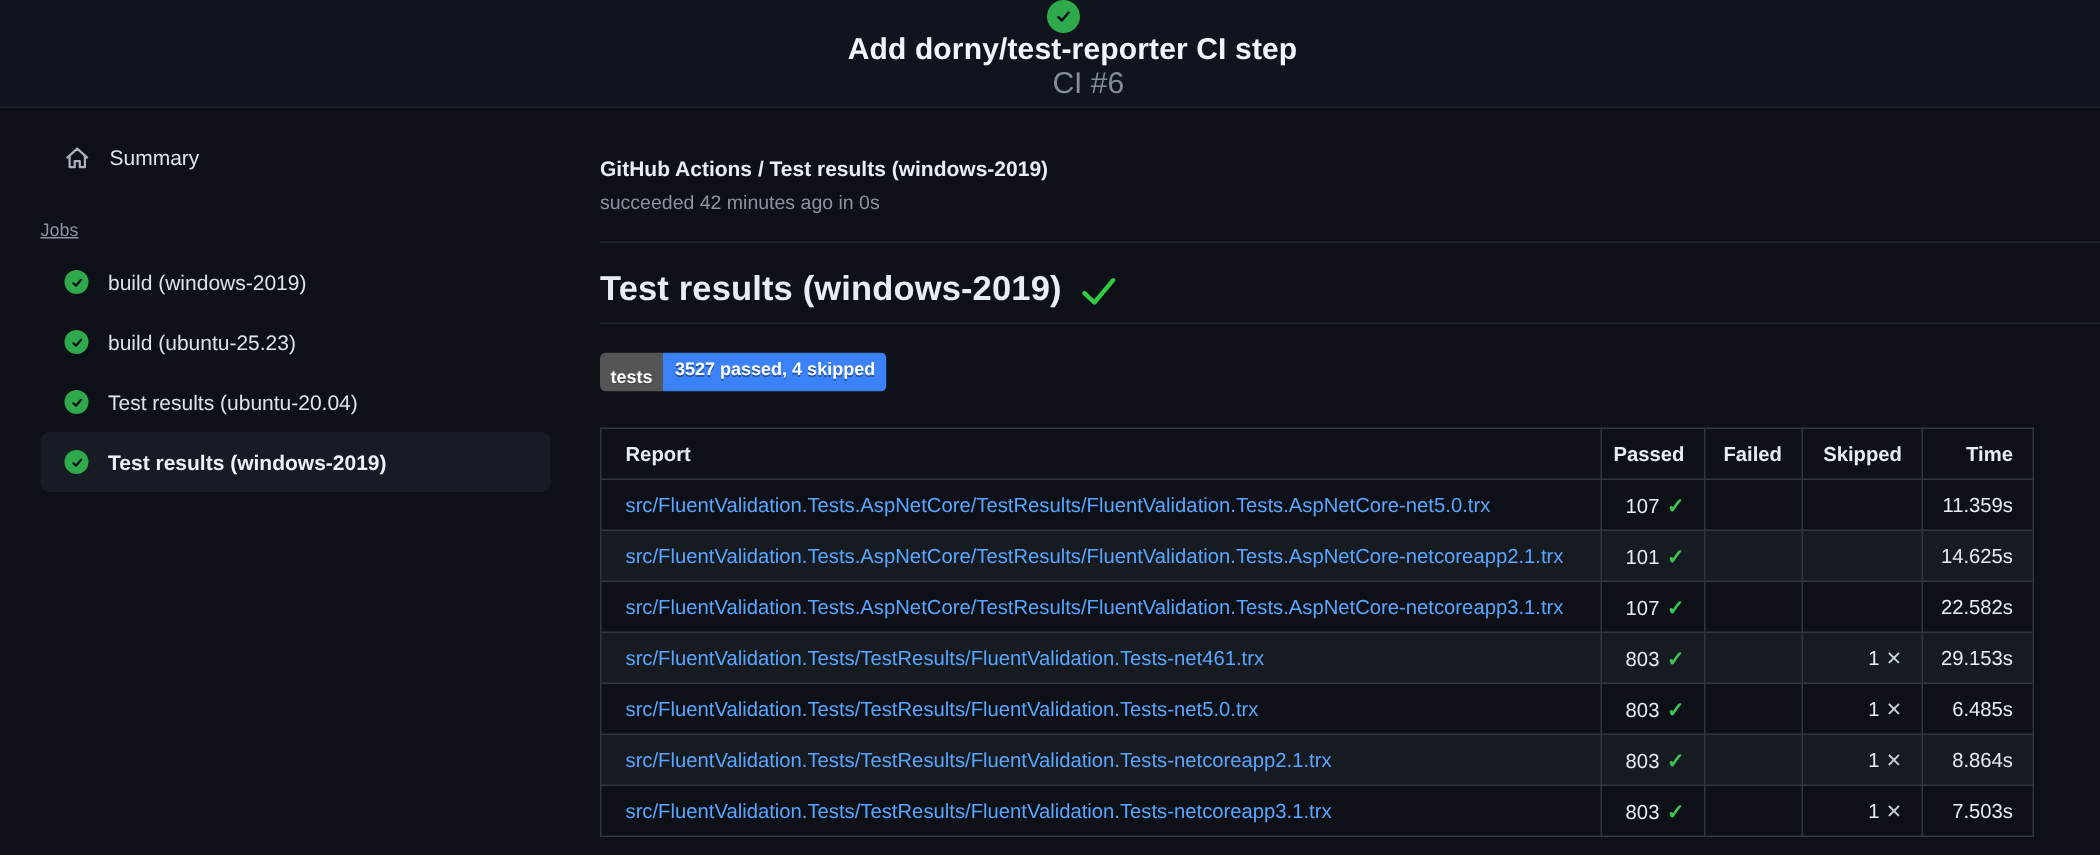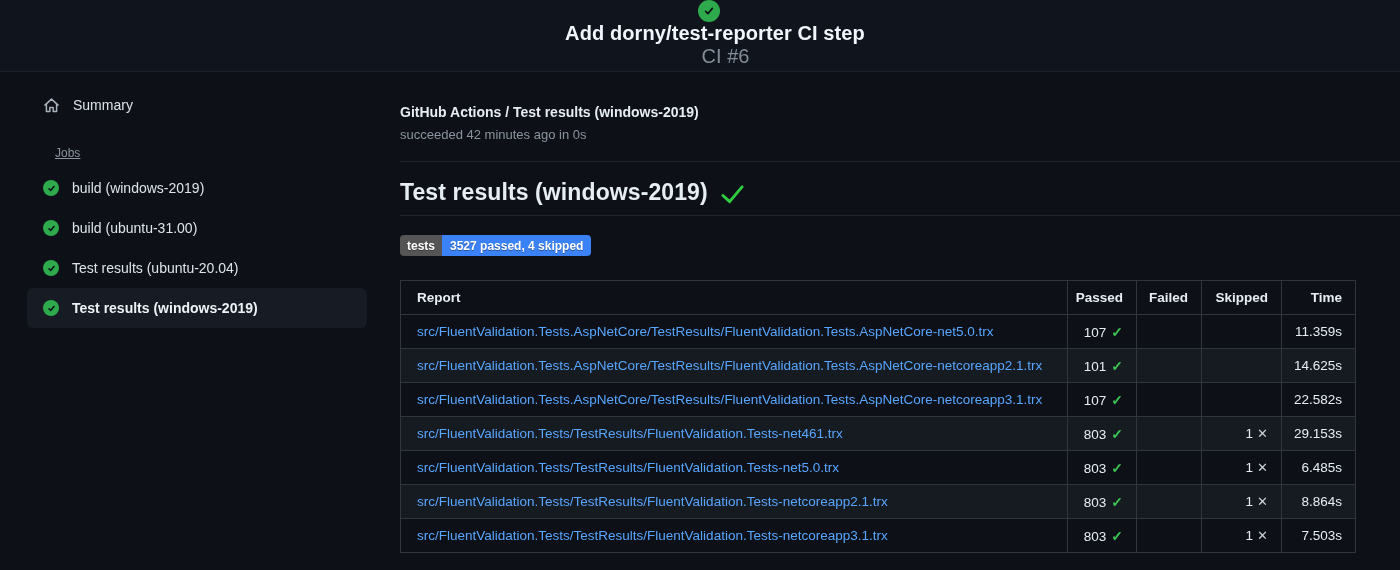--- a/index.html
+++ b/index.html
@@ -27,21 +27,21 @@
   .run-title { font-size:20px; font-weight:700; color:#f0f6fc; letter-spacing:.1px; }
   .run-number { font-size:20px; font-weight:400; color:#848d97; margin-left:21px; }
 
   
   .sidebar { position:absolute; top:72px; left:12px; width:380px; }
   .summary-item {
     display:flex; align-items:center; gap:13px;
     margin:23px 0 0 31px; height:20px;
     font-size:14px; color:#dde3ea; cursor:pointer;
   }
-  .jobs-label { margin:31px 0 0 43px; font-size:12px; color:#8b949e;text-decoration:underline; }
+  .jobs-label { margin:31px 0 0 15px; font-size:12px; color:#8b949e;text-decoration:underline; }
   .jobs-list { margin:8px 0 0 15px; width:340px; }
   .job-item {
     display:flex; align-items:center; gap:13px;
     height:40px; padding-left:16px; border-radius:6px;
     font-size:14px; color:#dde3ea; cursor:pointer;
   }
   .job-item.selected { background:#171c24; font-weight:700; color:#eef2f7; }
   .check-circle {
     width:16px; height:16px; border-radius:50%;
     background:#2ea94c; flex:0 0 auto;
@@ -55,21 +55,21 @@
   .divider { height:1px; background:#21262d; border:0; margin-top:19px; }
   .heading-row { margin-top:17px; display:flex; align-items:center; gap:13px; }
   .page-heading { font-size:23px; font-weight:600; color:#e6edf3; letter-spacing:.1px; }
   .divider-2 { height:1px; background:#21262d; border:0; margin-top:9px; }
 
   .badge {
     display:inline-flex; margin-top:19px; border-radius:4px; overflow:hidden;
     font-size:12px; font-weight:700; color:#ffffff; line-height:1;
     text-shadow:0 1px 0 rgba(0,0,0,.35);
   }
-  .badge-label { background:#555555; padding:5px 7px 4px 7px; }
+  .badge-label { background:#555555; padding:10px 7px 4px 7px; }
   .badge-value { background:#3b82f6; padding:5px 8px 4px 8px; }
 
   
   table.results {
     margin-top:24px; width:955px;
     border-collapse:collapse; table-layout:fixed;
     font-size:13.5px;
   }
   .results col.c-report  { width:667px; }
   .results col.c-passed  { width:69px; }
@@ -121,21 +121,21 @@
           </svg>
         </span>
       <span>build (windows-2019)</span>
     </div>
     <div class="job-item">
       <span class="check-circle">
           <svg width="9" height="9" viewBox="0 0 16 16">
             <polyline points="3.5,8.5 6.5,11.5 12.5,4.5" fill="none" stroke="#0d1117" stroke-width="2.6" stroke-linecap="round" stroke-linejoin="round"></polyline>
           </svg>
         </span>
-      <span>build (ubuntu-31.00)</span>
+      <span>build (ubuntu-25.23)</span>
     </div>
     <div class="job-item">
       <span class="check-circle">
           <svg width="9" height="9" viewBox="0 0 16 16">
             <polyline points="3.5,8.5 6.5,11.5 12.5,4.5" fill="none" stroke="#0d1117" stroke-width="2.6" stroke-linecap="round" stroke-linejoin="round"></polyline>
           </svg>
         </span>
       <span>Test results (ubuntu-20.04)</span>
     </div>
     <div class="job-item selected">

